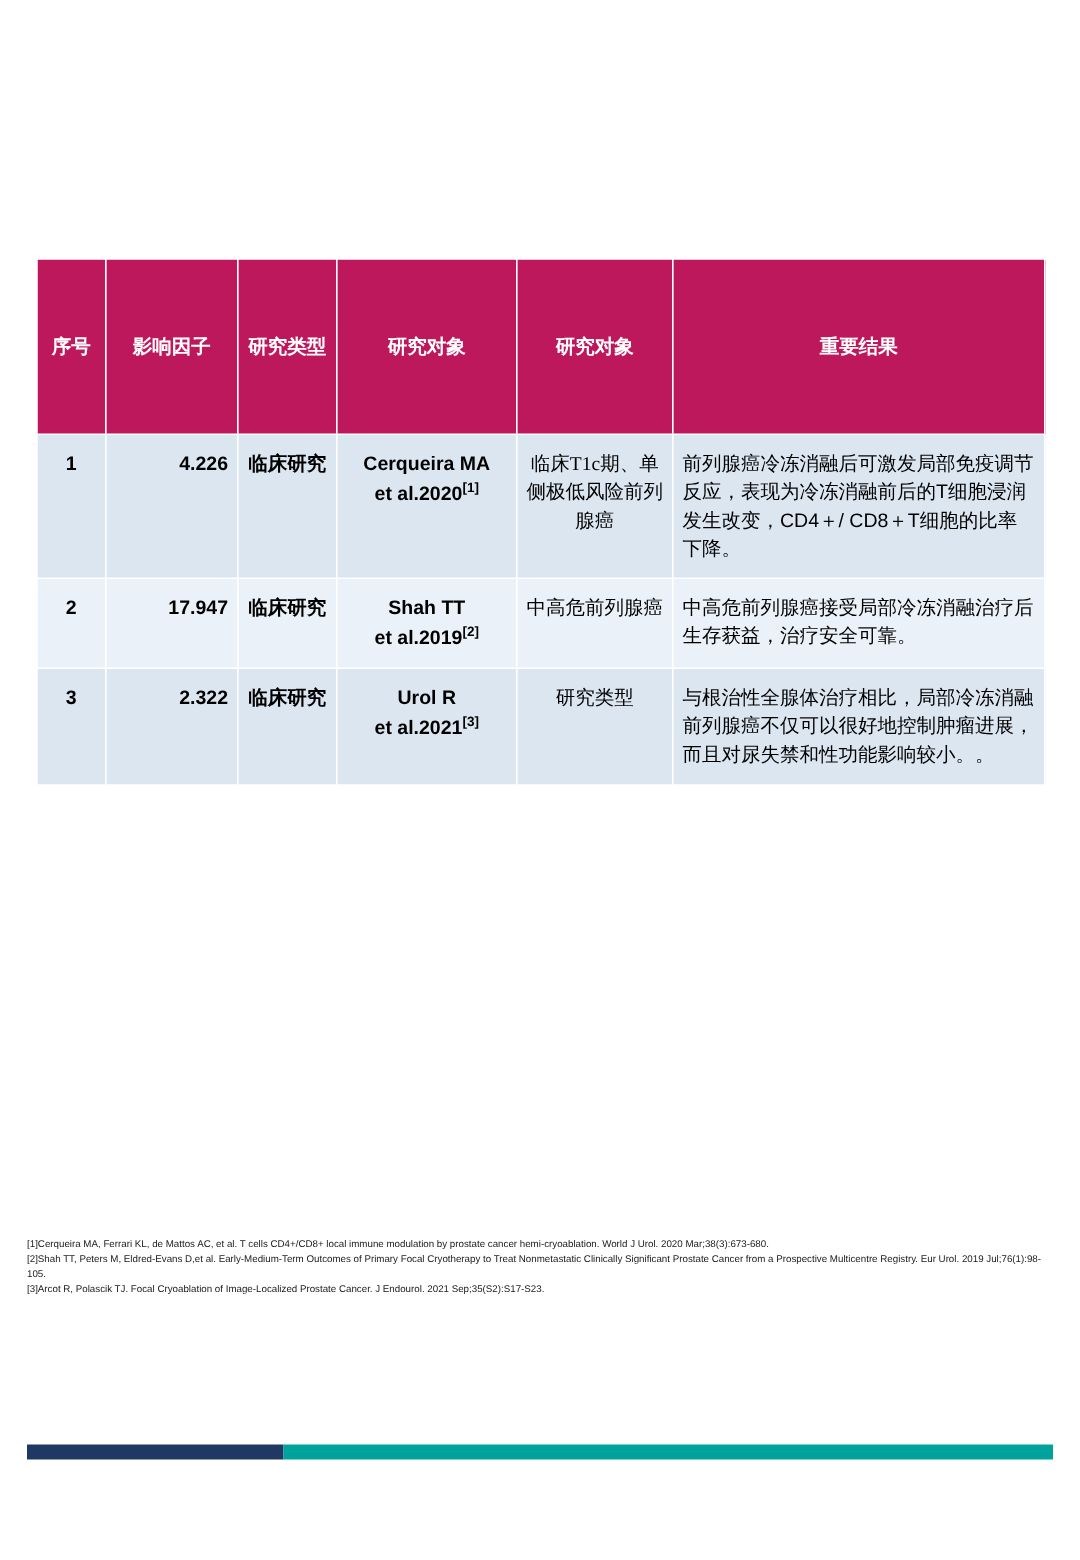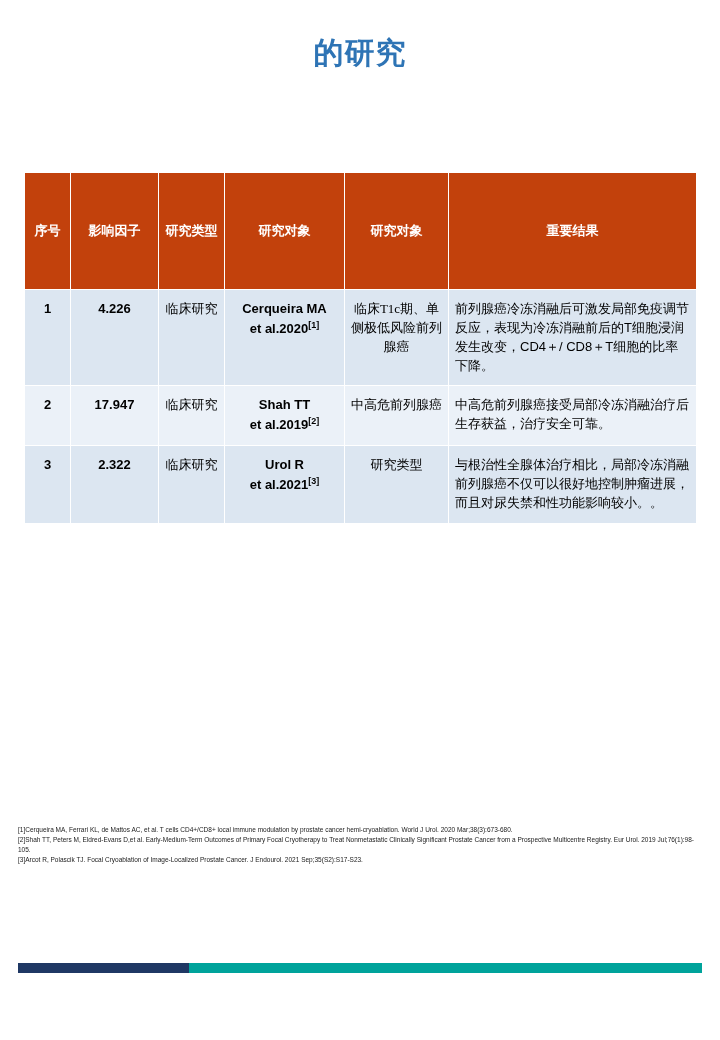--- a/index.html
+++ b/index.html
@@ -38,21 +38,21 @@
 
   table.maintable {
     position: absolute;
     left: 24px;
     top: 172px;
     width: 672px;
     border-collapse: collapse;
     table-layout: fixed;
   }
   table.maintable th {
-    background: #c2410c;
+    background: #be185d;
     color: #ffffff;
     font-size: 13px;
     font-weight: bold;
     vertical-align: middle;
     padding: 6px 3px;
     border: 1px solid #ffffff;
     height: 104px;
     font-family: Liberation Mono, monospace;
   }
   table.maintable td {
@@ -60,22 +60,22 @@
     color: #000000;
     vertical-align: top;
     padding: 10px 6px;
     border: 1px solid #ffffff;
     line-height: 1.45;
   }
   tr.row-odd td { background: #DCE6F1; }
   tr.row-even td { background: #EBF1F8; }
 
   td.c-num  { text-align: center; font-weight: bold; }
-  td.c-if   { text-align: center; font-weight: bold; }
-  td.c-type { text-align: center; font-weight: normal; margin-top: 40px; }
+  td.c-if   { text-align: right; font-weight: bold; }
+  td.c-type { text-align: center; font-weight: bold; margin-top: 40px; }
   td.c-ref  { text-align: center; font-weight: bold; }
   td.c-obj  { text-align: center; font-family: Liberation Serif, serif; }
   td.c-res  { text-align: left; margin-left: 43px; }
 
   sup { font-size: 9px; vertical-align: super; }
 
   .refs {
     position: absolute;
     left: 18px;
     top: 825px;
@@ -105,21 +105,20 @@
     height: 55px;
     background: #ffffff;
   }
 </style>
 </head>
 <body>
 
 <div class="slide">
 
   <div class="title">
-    <span class="line2">的研究</span>
   </div>
 
   <table class="maintable">
     <colgroup>
       <col style="width:46px">
       <col style="width:88px">
       <col style="width:66px">
       <col style="width:120px">
       <col style="width:104px">
       <col style="width:248px">

